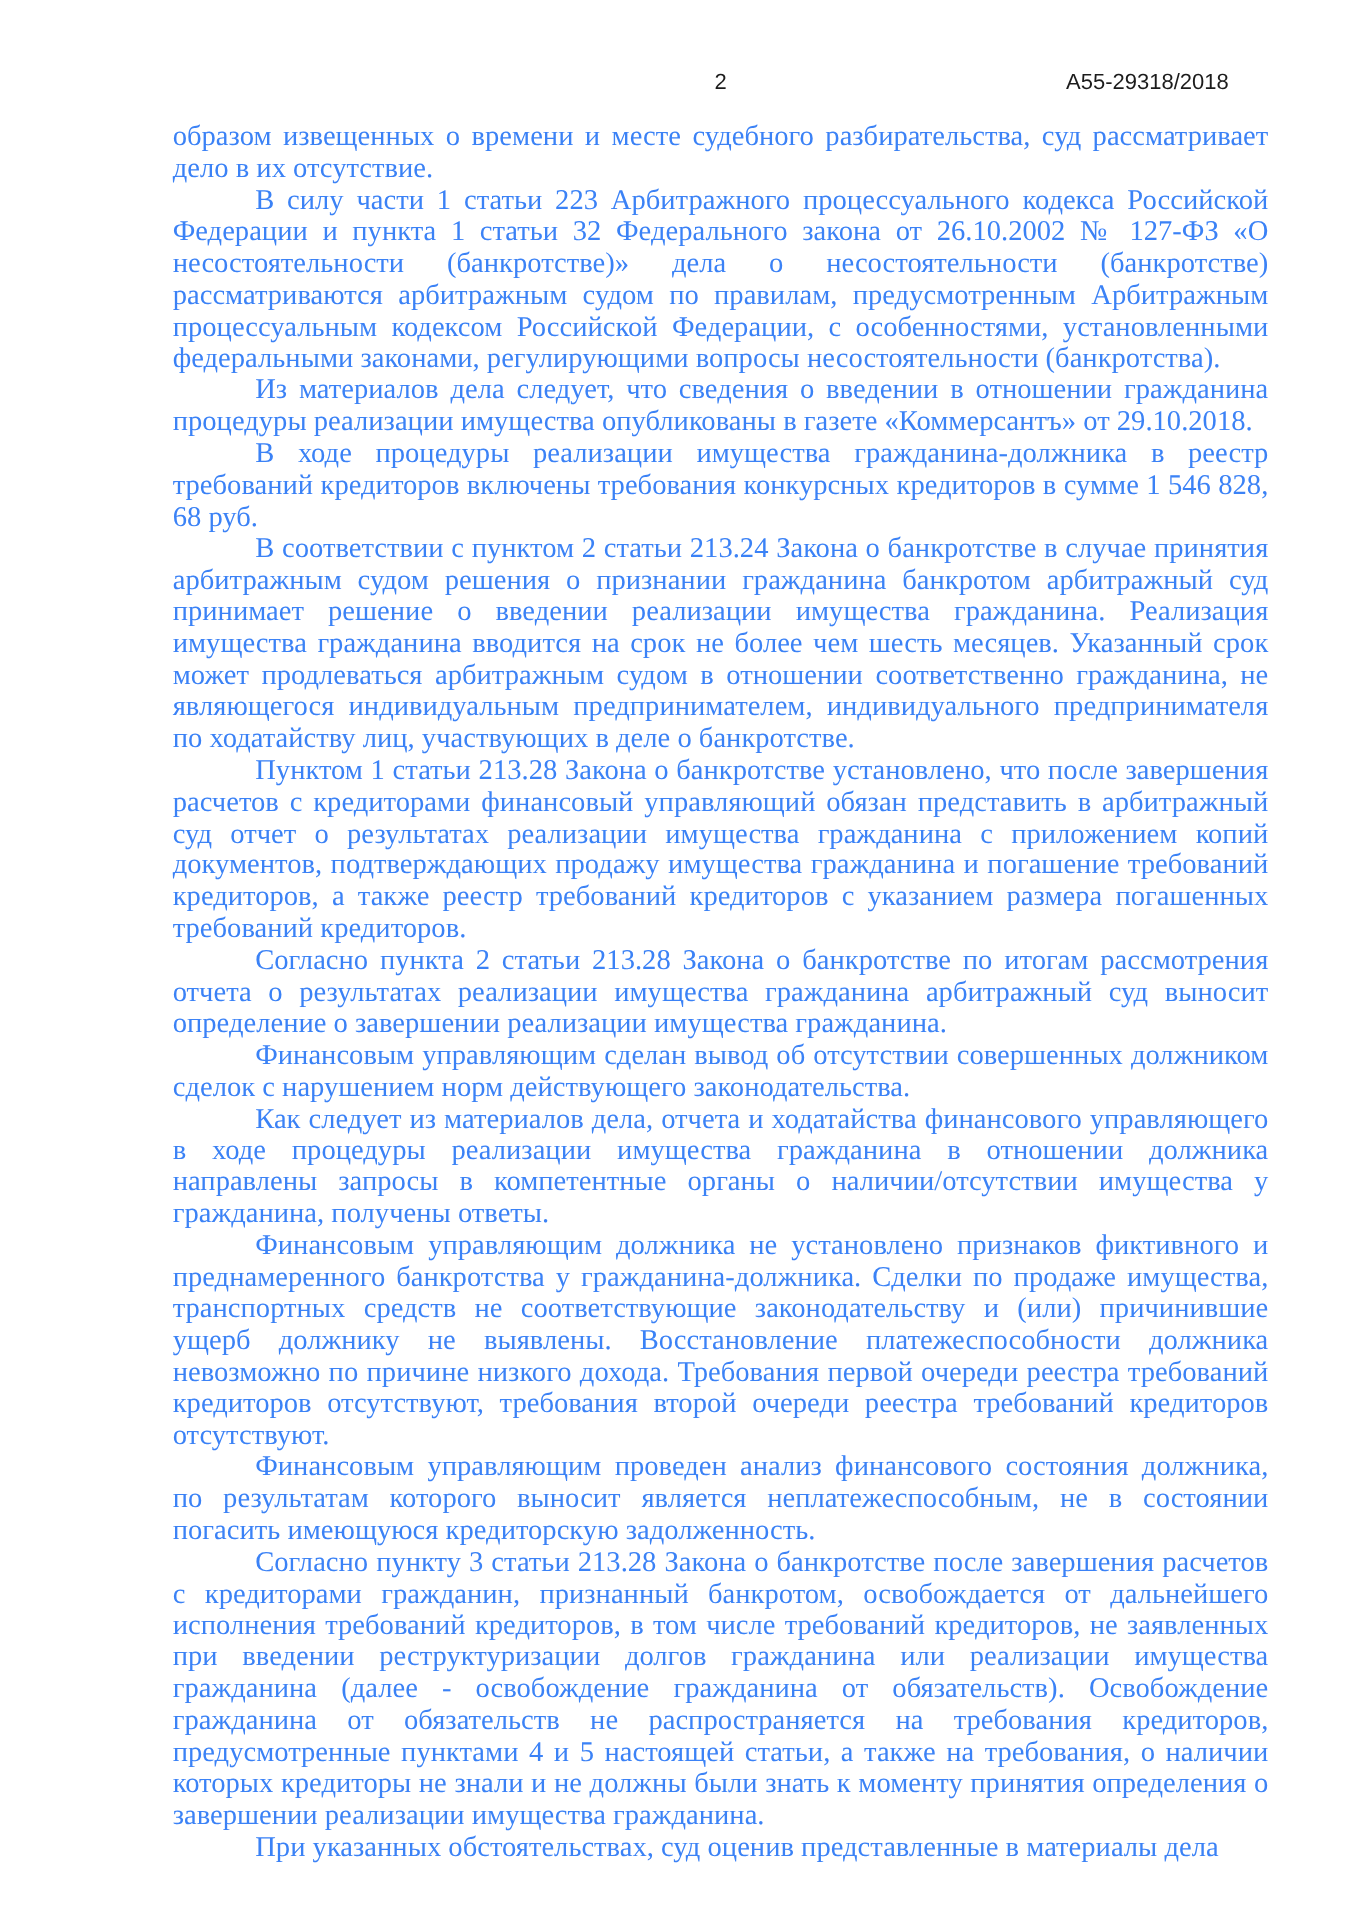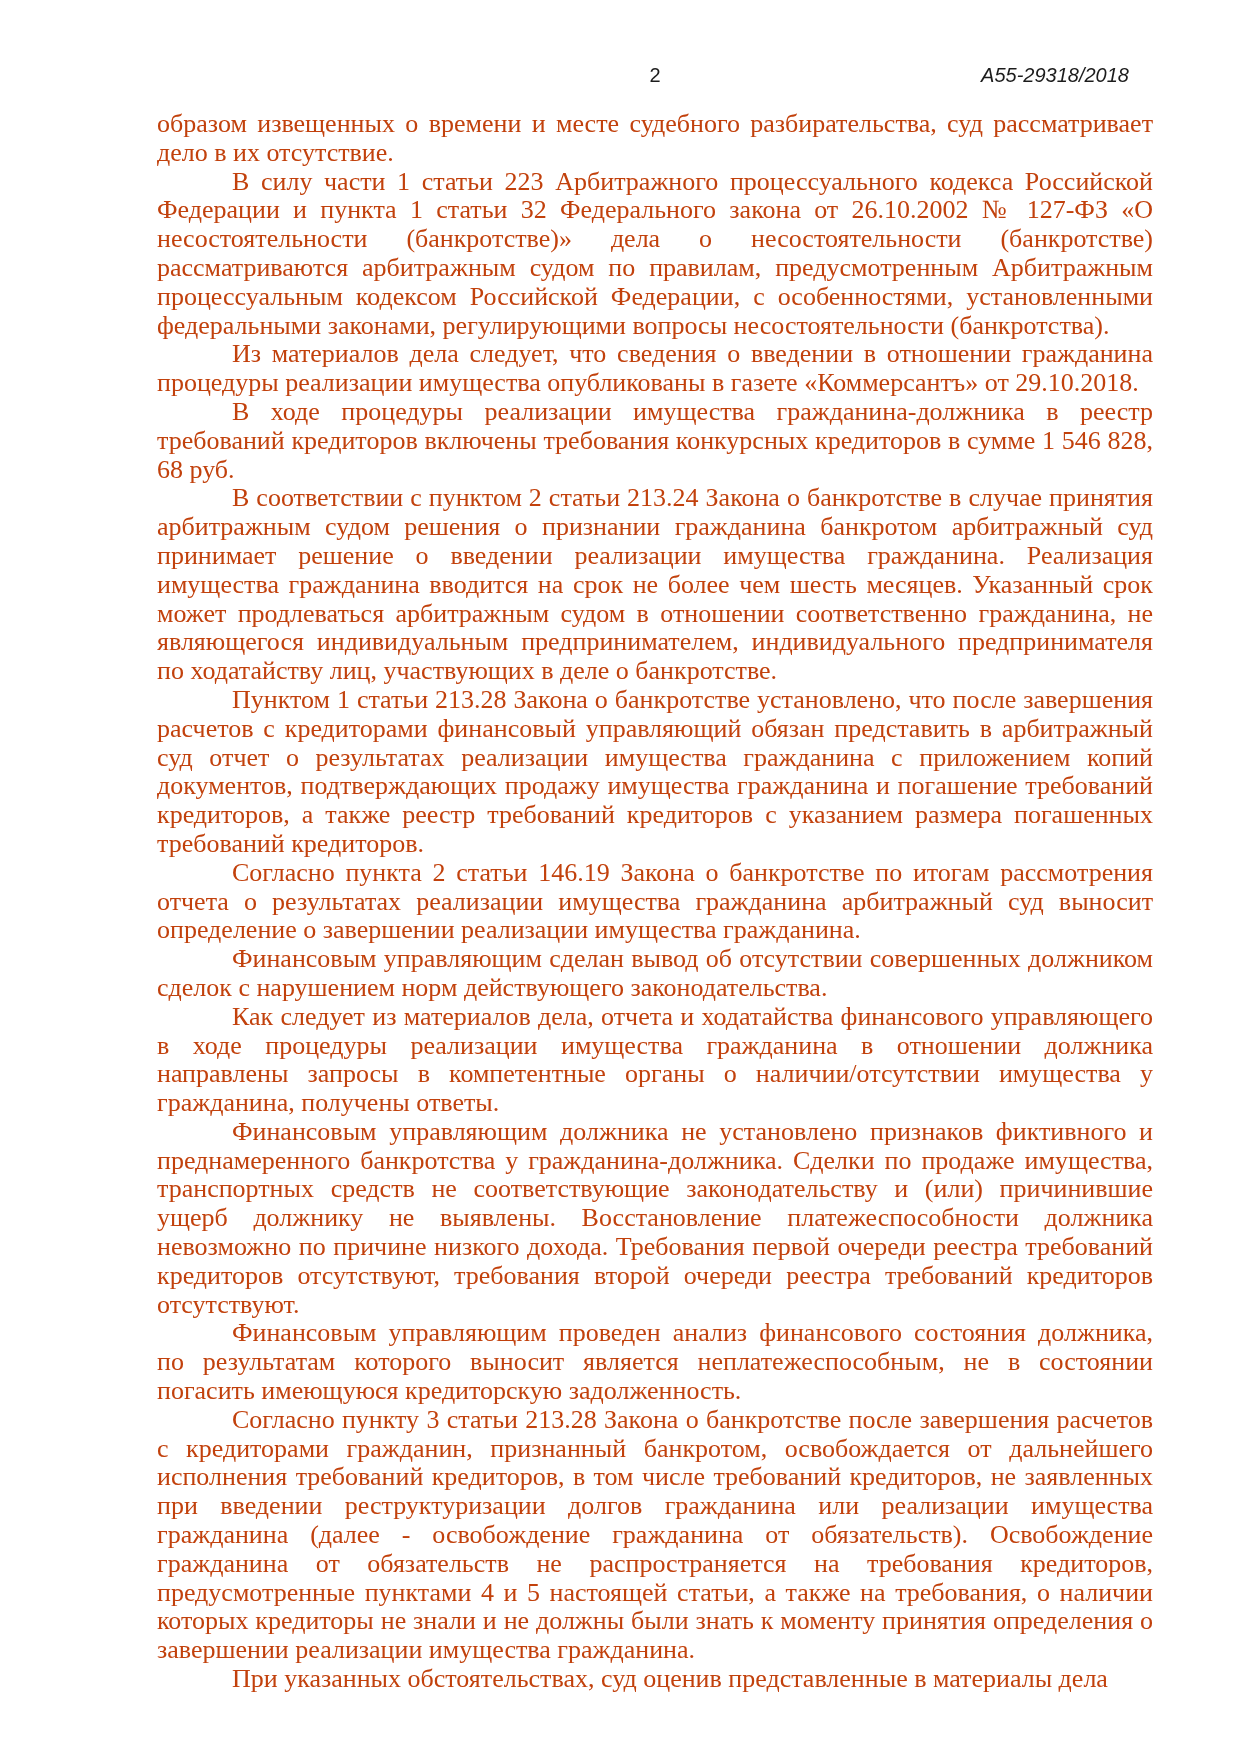--- a/index.html
+++ b/index.html
@@ -25,35 +25,34 @@
     color: #1c1c1c;
   }
   .page-number {
     position: absolute;
     left: 0;
     right: 0;
     text-align: center;
   }
   .case-number {
     position: absolute;
-    right: 24px;
+    right: 36px;
     top: 0;
     white-space: nowrap;
-    font-style: italic;
   }
   .content {
     position: absolute;
     top: 110px;
     left: 157px;
     width: 996px;
     font-family: "Liberation Serif", serif;
     font-size: 26px;
     line-height: 28.8px;
     text-align: justify;
-    color: #c2410c;
+    color: #3b82f6;
   }
   .content p {
     margin: 0;
     padding: 0;
     text-indent: 75px;
   }
   .content p.continuation {
     text-indent: 0;
   }
 </style>
@@ -67,21 +66,21 @@
     <span class="case-number">А55-29318/2018</span>
   </div>
 
   <div class="content">
     <p class="continuation">образом извещенных о времени и месте судебного разбирательства, суд рассматривает дело в их отсутствие.</p>
     <p>В силу части 1 статьи 223 Арбитражного процессуального кодекса Российской Федерации и пункта 1 статьи 32 Федерального закона от 26.10.2002 № 127-ФЗ «О несостоятельности (банкротстве)» дела о несостоятельности (банкротстве) рассматриваются арбитражным судом по правилам, предусмотренным Арбитражным процессуальным кодексом Российской Федерации, с особенностями, установленными федеральными законами, регулирующими вопросы несостоятельности (банкротства).</p>
     <p>Из материалов дела следует, что сведения о введении в отношении гражданина процедуры реализации имущества опубликованы в газете «Коммерсантъ» от 29.10.2018.</p>
     <p>В ходе процедуры реализации имущества гражданина-должника в реестр требований кредиторов  включены требования конкурсных кредиторов в сумме 1 546 828, 68 руб.</p>
     <p>В соответствии с пунктом 2 статьи 213.24 Закона о банкротстве в случае принятия арбитражным судом решения о признании гражданина банкротом арбитражный суд принимает решение о введении реализации имущества гражданина. Реализация имущества гражданина вводится на срок не более чем шесть месяцев. Указанный срок может продлеваться арбитражным судом в отношении соответственно гражданина, не являющегося индивидуальным предпринимателем, индивидуального предпринимателя по ходатайству лиц, участвующих в деле о банкротстве.</p>
     <p>Пунктом 1 статьи 213.28 Закона о банкротстве установлено, что после завершения расчетов с кредиторами финансовый управляющий обязан представить в арбитражный суд отчет о результатах реализации имущества гражданина с приложением копий документов, подтверждающих продажу имущества гражданина и погашение требований кредиторов, а также реестр требований кредиторов с указанием размера погашенных требований кредиторов.</p>
-    <p>Согласно пункта 2 статьи 146.19 Закона о банкротстве по итогам рассмотрения отчета о результатах реализации имущества гражданина арбитражный суд выносит определение о завершении реализации имущества гражданина.</p>
+    <p>Согласно пункта 2 статьи 213.28 Закона о банкротстве по итогам рассмотрения отчета о результатах реализации имущества гражданина арбитражный суд выносит определение о завершении реализации имущества гражданина.</p>
     <p>Финансовым управляющим сделан вывод об отсутствии совершенных должником сделок  с нарушением норм действующего законодательства.</p>
     <p>Как следует из материалов дела, отчета и ходатайства финансового управляющего в ходе процедуры реализации имущества гражданина в отношении должника направлены запросы в компетентные органы о наличии/отсутствии имущества у гражданина, получены ответы.</p>
     <p>Финансовым управляющим должника не установлено признаков фиктивного и преднамеренного банкротства у гражданина-должника. Сделки по продаже имущества, транспортных средств не соответствующие законодательству и (или) причинившие ущерб должнику не выявлены. Восстановление платежеспособности должника невозможно по причине низкого дохода. Требования первой очереди реестра требований кредиторов отсутствуют, требования второй очереди реестра требований кредиторов отсутствуют.</p>
     <p>Финансовым управляющим проведен анализ финансового состояния должника, по результатам которого выносит является неплатежеспособным, не в состоянии погасить имеющуюся кредиторскую задолженность.</p>
     <p>Согласно пункту 3 статьи 213.28 Закона о банкротстве после завершения расчетов с кредиторами гражданин, признанный банкротом, освобождается от дальнейшего исполнения требований кредиторов, в том числе требований кредиторов, не заявленных при введении реструктуризации долгов гражданина или реализации имущества гражданина (далее - освобождение гражданина от обязательств). Освобождение гражданина от обязательств не распространяется на требования кредиторов, предусмотренные пунктами 4 и 5 настоящей статьи, а также на требования, о наличии которых кредиторы не знали и не должны были знать к моменту принятия определения о завершении реализации имущества гражданина.</p>
     <p>При указанных обстоятельствах, суд оценив представленные в материалы дела</p>
   </div>
 
 </div>
 

